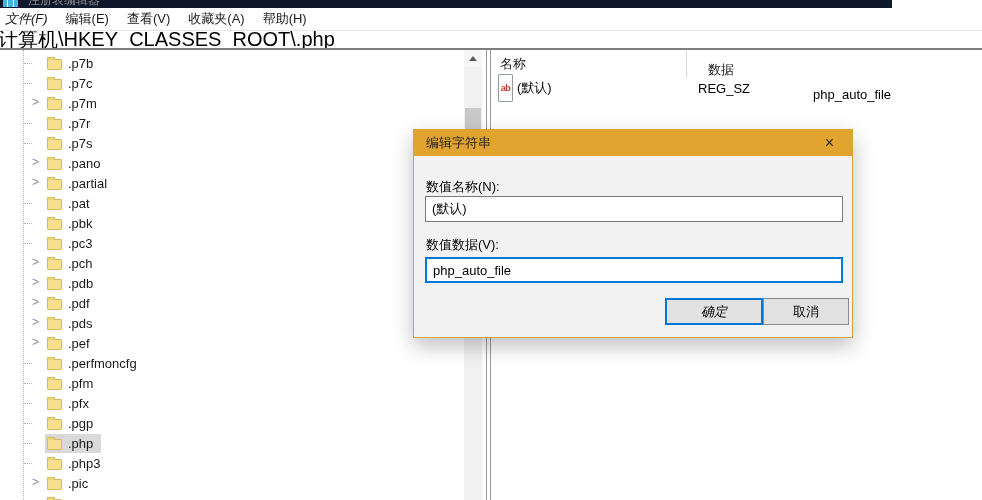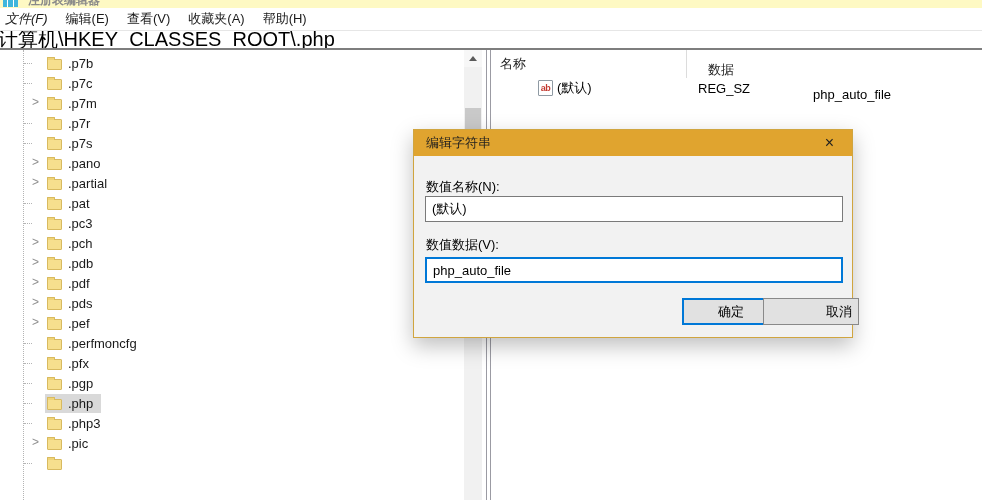--- a/index.html
+++ b/index.html
@@ -4,21 +4,21 @@
 <style>
   :root { --accent:#E0A42F; --focus:#0078D7; --sel:#D9D9D9; }
   * { box-sizing: border-box; }
   html,body { margin:0; padding:0; }
   body {
     width:982px; height:500px; overflow:hidden; position:relative;
     background:#fff; font-family:"Liberation Sans","DejaVu Sans",sans-serif;
     font-size:13px; color:#000;
   }
   
-  .title-sliver { position:absolute; left:0; top:0; width:982px; height:8px; overflow:hidden; background:#fef9c3;font-weight:bold; }
+  .title-sliver { position:absolute; left:0; top:0; width:892px; height:8px; overflow:hidden; background:#0f172a; }
   .regedit-icon { position:absolute; left:3px; top:0; width:15px; height:7px;
     background:linear-gradient(90deg,#3FB6DC 0 4px,#fff 4px 5px,#3FB6DC 5px 10px,#fff 10px 11px,#3FB6DC 11px 15px); }
   .win-title { position:absolute; left:28px; top:-8px; font-size:12px; color:#8a8a8a; white-space:nowrap; }
   
   .menubar { position:absolute; left:0; top:8px; width:982px; height:22px; display:flex; align-items:center; background:#fff; }
   .menu-item { padding:0 9px; color:#1a1a1a; cursor:default; }
   .menu-item:first-child { padding-left:5px;font-style:italic; }
   
   .addressbar { position:absolute; left:0; top:30px; width:982px; height:20px;
     border-top:1px solid #e6e6e6; border-bottom:2px solid #7e7e7e; background:#fff;
@@ -49,40 +49,40 @@
   .divider::before { left:3px; } .divider::after { left:7px; }
   
   .values-panel { position:absolute; left:492px; top:50px; width:490px; height:450px; background:#fff; }
   .rp-header { display:flex; height:28px; align-items:center; color:#222;gap:14px; }
   .rp-row { display:flex; height:20px; align-items:center; }
   .cell-name { width:195px; padding-left:8px; }
   .cell-type { width:119px; padding-left:11px; }
   .cell-data { flex:1; padding-left:7px;margin-top:12px; }
   .rp-header .cell-name, .rp-header .cell-type { border-right:1px solid #DCDCDC; height:100%; display:flex; align-items:center; }
   .rp-row .cell-name { padding-left:6px; display:flex; align-items:center; }
-  .ab-icon { width:15px; height:16px; border:1px solid #8f9aa3; background:#fff; color:#C33B32;
+  .ab-icon { width:15px; height:28px; border:1px solid #8f9aa3; background:#fff; color:#C33B32;
     font-size:9px; font-weight:bold; display:inline-flex; align-items:center; justify-content:center;
-    letter-spacing:-0.5px; border-radius:1px; margin-right:4px; flex:0 0 15px;margin-left:40px; }
+    letter-spacing:-0.5px; border-radius:1px; margin-right:4px; flex:0 0 15px; }
   
   .dialog { position:absolute; left:413px; top:129px; width:440px; height:209px; background:#F2F2F2;
     border:1px solid #D0A53F; box-shadow:0 8px 20px rgba(0,0,0,0.25); z-index:10; }
   .dlg-titlebar { position:absolute; left:0; top:0; right:0; height:26px; background:var(--accent);
     display:flex; align-items:center; }
   .dlg-title { padding-left:12px; color:#1f1f1f; }
   .dlg-close { margin-left:auto; width:45px; height:26px; display:flex; align-items:center; justify-content:center;
     color:#1f1f1f; font-size:16px; cursor:default; }
   .dlg-label { position:absolute; left:12px; color:#000; }
   .lbl-name { top:48px; } .lbl-data { top:106px; }
   .dlg-input { position:absolute; left:11px; width:418px; height:26px; background:#fff; font-size:13px;
     padding:0 6px; font-family:inherit; color:#000; }
   .inp-name { top:66px; border:1px solid #7A7A7A; }
   .inp-data { top:127px; border:2px solid var(--focus); }
   .dlg-btn { position:absolute; top:168px; height:27px; background:#E1E1E1; font-size:13px; font-family:inherit; color:#000; }
-  .btn-ok { left:268px; width:98px; border:2px solid var(--focus); }
-  .btn-cancel { left:349px; width:96px; border:1px solid #898989;text-align:right; }
+  .btn-ok { left:251px; width:98px; border:2px solid var(--focus);font-style:italic; }
+  .btn-cancel { left:349px; width:86px; border:1px solid #898989; }
 </style>
 </head>
 <body>
 
 <div class="title-sliver">
   <span class="regedit-icon"></span>
   <span class="win-title">注册表编辑器</span>
 </div>
 
 <div class="menubar">
@@ -153,20 +153,27 @@
         <span class="conn stub"></span>
         <span class="item-body">
           <span class="folder"></span>
           <span class="tree-label">.pat</span>
         </span>
       </div>
       <div class="tree-row">
         <span class="conn stub"></span>
         <span class="item-body">
           <span class="folder"></span>
+          <span class="tree-label">.pbk</span>
+        </span>
+      </div>
+      <div class="tree-row">
+        <span class="conn stub"></span>
+        <span class="item-body">
+          <span class="folder"></span>
           <span class="tree-label">.pc3</span>
         </span>
       </div>
       <div class="tree-row">
         <span class="conn chev">&gt;</span>
         <span class="item-body">
           <span class="folder"></span>
           <span class="tree-label">.pch</span>
         </span>
       </div>
@@ -196,20 +203,27 @@
         <span class="item-body">
           <span class="folder"></span>
           <span class="tree-label">.pef</span>
         </span>
       </div>
       <div class="tree-row">
         <span class="conn stub"></span>
         <span class="item-body">
           <span class="folder"></span>
           <span class="tree-label">.perfmoncfg</span>
+        </span>
+      </div>
+      <div class="tree-row">
+        <span class="conn stub"></span>
+        <span class="item-body">
+          <span class="folder"></span>
+          <span class="tree-label">.pfm</span>
         </span>
       </div>
       <div class="tree-row">
         <span class="conn stub"></span>
         <span class="item-body">
           <span class="folder"></span>
           <span class="tree-label">.pfx</span>
         </span>
       </div>
       <div class="tree-row">

